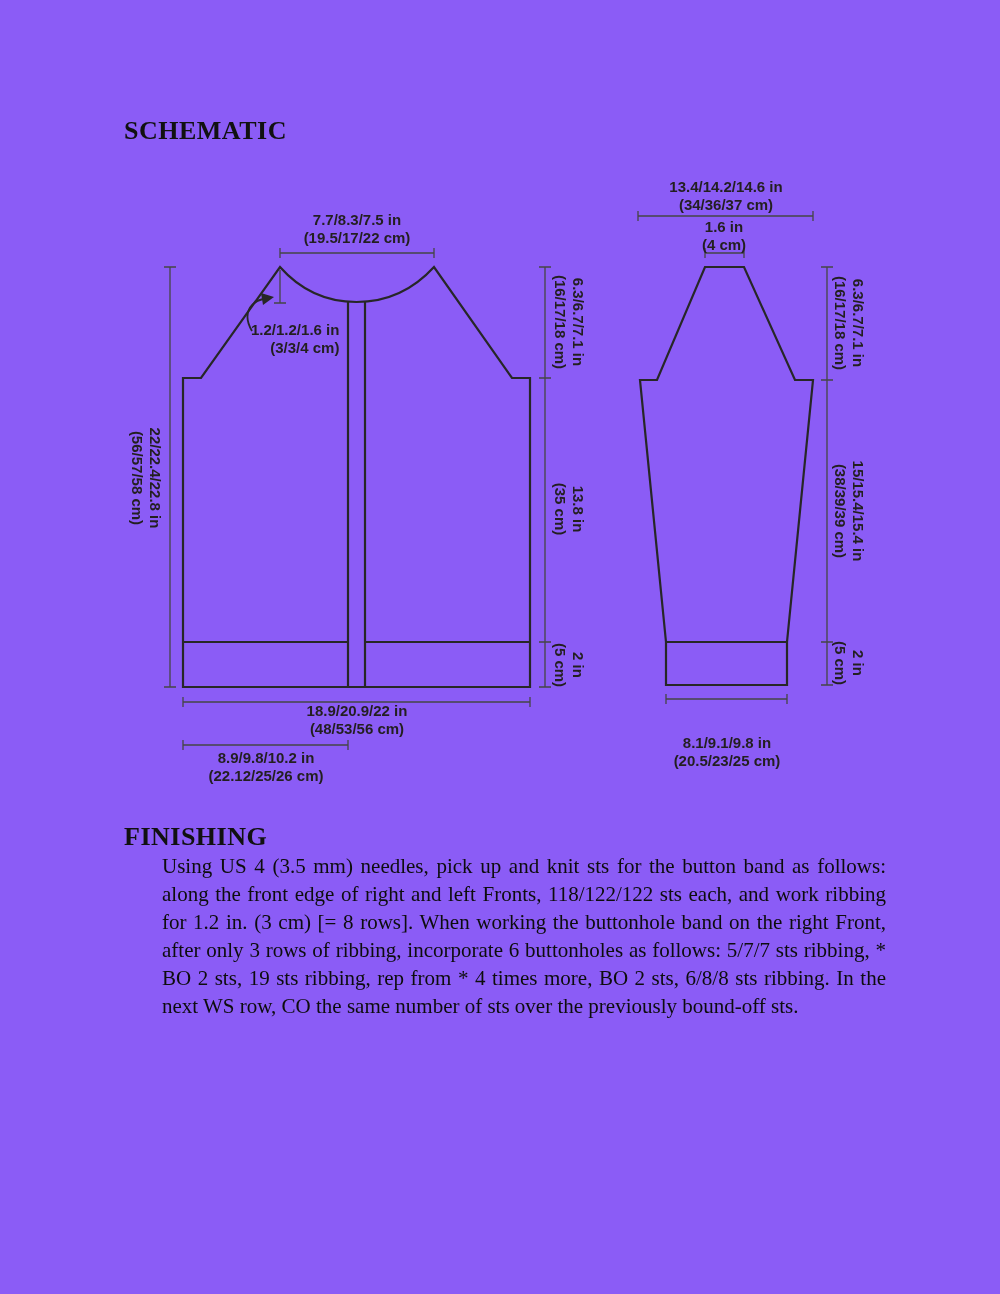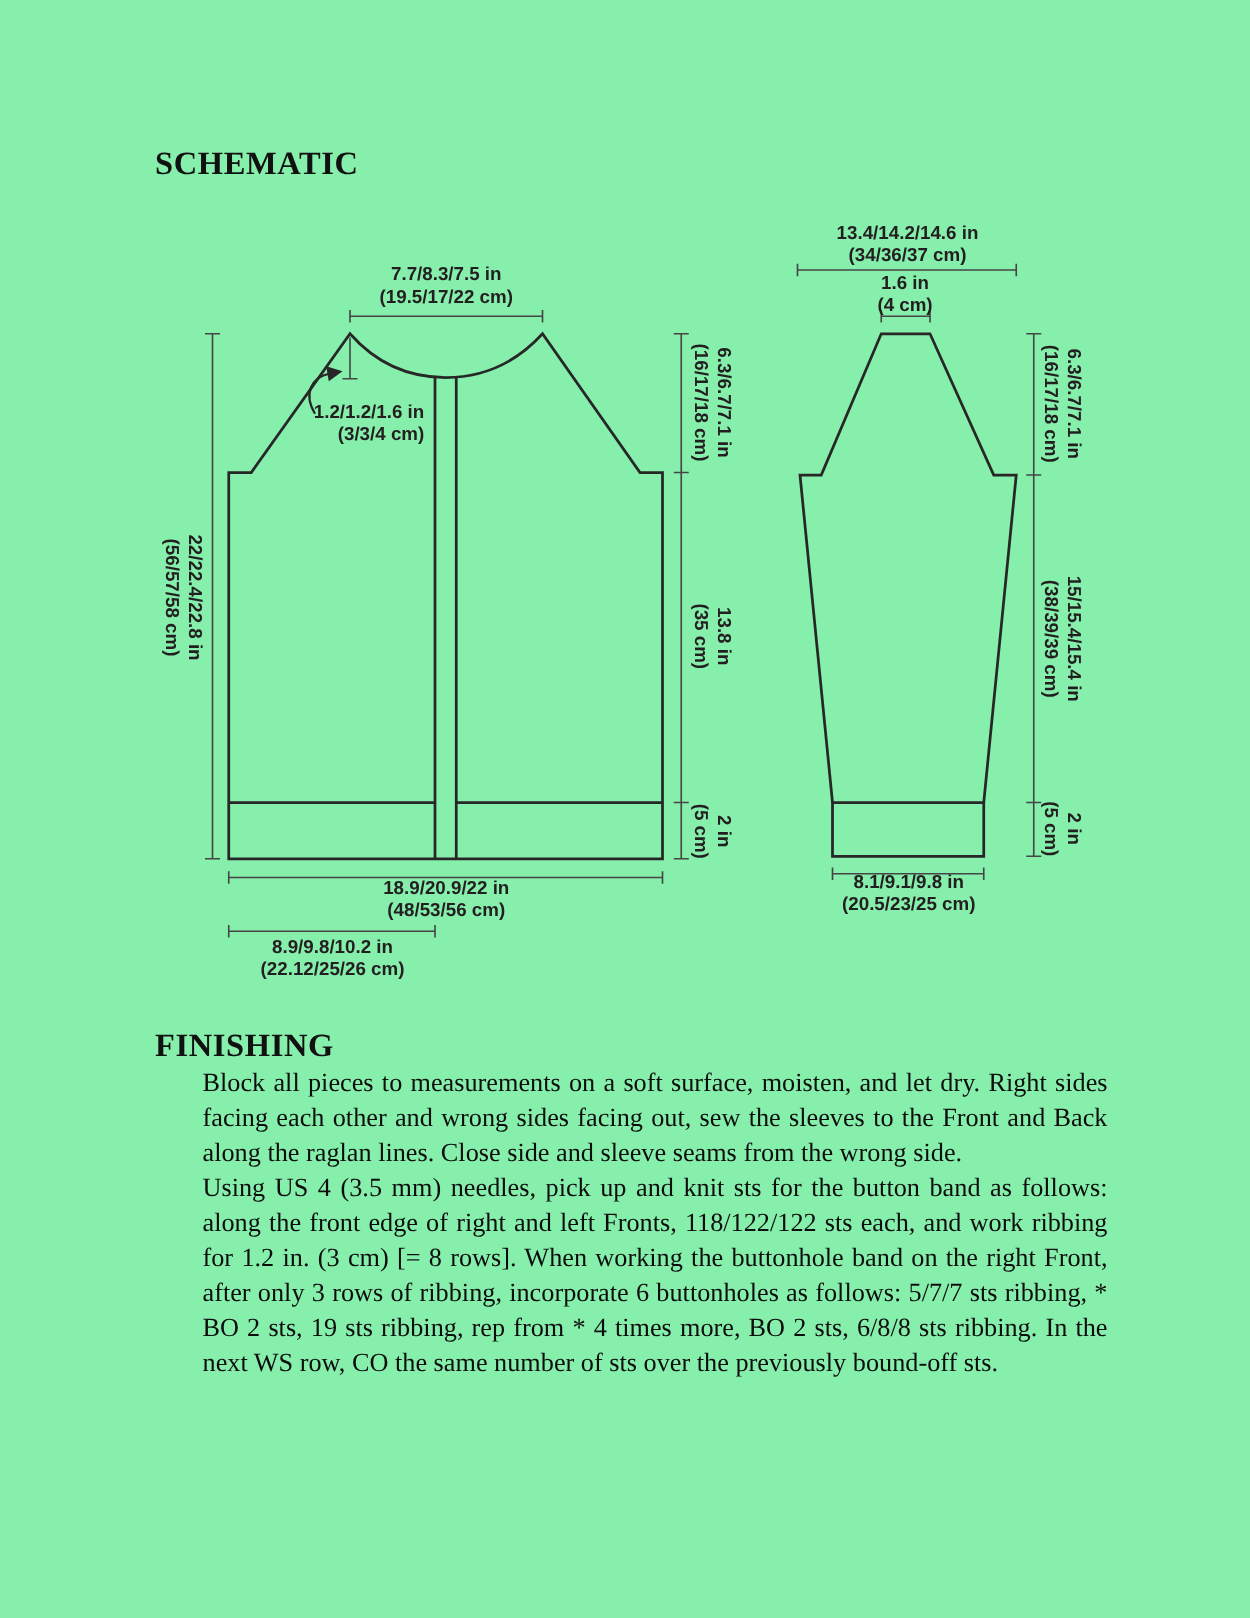--- a/index.html
+++ b/index.html
@@ -4,21 +4,21 @@
 <style>
   html, body {
     margin: 0;
     padding: 0;
     background: #ffffff;
   }
   .page {
     position: relative;
     width: 1000px;
     height: 1294px;
-    background: #86efac;
+    background: #8b5cf6;
     overflow: hidden;
     font-family: "Liberation Serif", serif;
   }
   .section-title {
     position: absolute;
     left: 124px;
     font-family: "Liberation Serif", serif;
     font-weight: bold;
     font-size: 26px;
     color: #111111;
@@ -182,25 +182,24 @@
   <div class="mlabel rot90" style="left:849px; top:511px;">
     <span>15/15.4/15.4 in</span>
     <span>(38/39/39 cm)</span>
   </div>
 
   <div class="mlabel rot90" style="left:849px; top:663px;">
     <span>2 in</span>
     <span>(5 cm)</span>
   </div>
 
-  <div class="mlabel center" style="left:727px; top:715px;">
+  <div class="mlabel center" style="left:727px; top:752px;">
     <span>8.1/9.1/9.8 in</span>
     <span>(20.5/23/25 cm)</span>
   </div>
 
   <h2 class="section-title" id="finishing-title">FINISHING</h2>
 
   <div class="body-text">
-    <p>Block all pieces to measurements on a soft surface, moisten, and let dry. Right sides facing each other and wrong sides facing out, sew the sleeves to the Front and Back along the raglan lines. Close side and sleeve seams from the wrong side.</p>
     <p>Using US 4 (3.5 mm) needles, pick up and knit sts for the button band as follows: along the front edge of right and left Fronts, 118/122/122 sts each, and work ribbing for 1.2 in. (3 cm) [= 8 rows]. When working the buttonhole band on the right Front, after only 3 rows of ribbing, incorporate 6 buttonholes as follows: 5/7/7 sts ribbing, * BO 2 sts, 19 sts ribbing, rep from * 4 times more, BO 2 sts, 6/8/8 sts ribbing. In the next WS row, CO the same number of sts over the previously bound-off sts.</p>
   </div>
 
 </div>
 
 </body></html>

